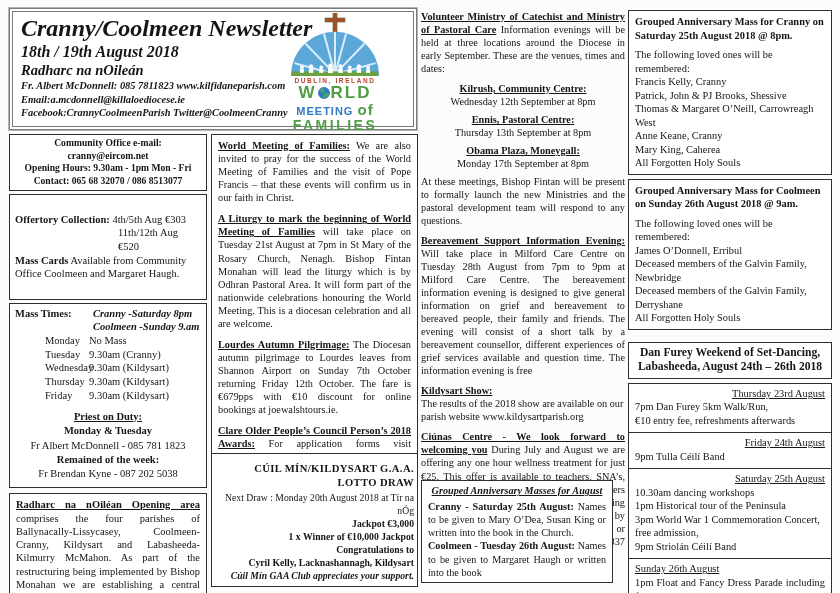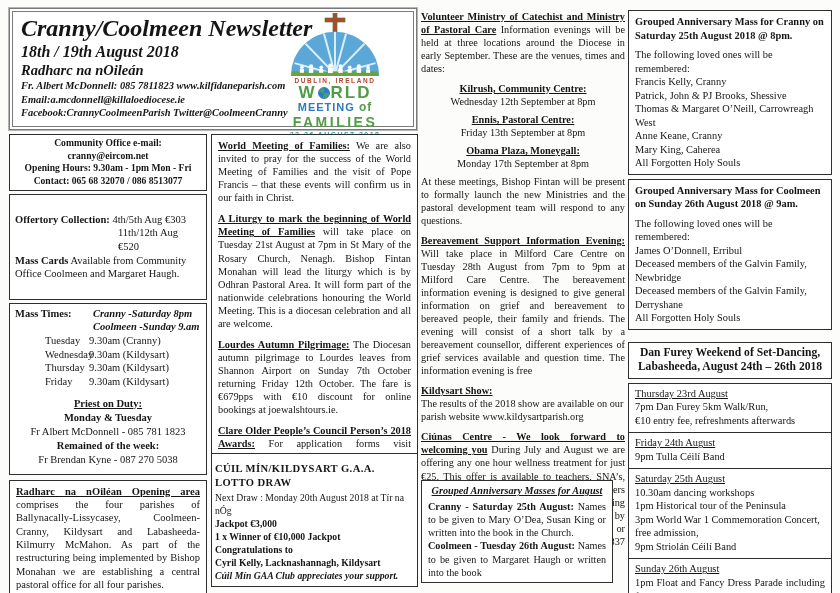--- a/index.html
+++ b/index.html
@@ -21,21 +21,21 @@
     text-align:center; font-family:"Liberation Sans", sans-serif; }
   .lg-cross { display:block; margin:0 auto -3px auto; }
   .lg-dome { display:block; margin:0 auto; }
   .lg-loc { font-size:6.5px; letter-spacing:1.6px; color:#b2452f; font-weight:bold; margin-top:1px; }
   .lg-world { font-size:17px; font-weight:bold; color:#4f9d45; letter-spacing:2px; line-height:1;
     display:flex; align-items:center; justify-content:center; }
   .lg-globe { display:inline-block; width:12px; height:12px; border-radius:50%; margin:0 1px;
     background:conic-gradient(#2e7bbf 0 25%, #45a06b 25% 55%, #2e7bbf 55% 80%, #45a06b 80% 100%);
     border:1px solid #2e7bbf; }
   .lg-meeting { font-size:11px; font-weight:bold; color:#2e7bbf; letter-spacing:1px; line-height:1.15; }
-  .lg-of { color:#4f9d45; font-size:12px; }
+  .lg-of { color:#4f9d45; font-size:15px; }
   .lg-families { font-size:14px; font-weight:bold; color:#4f9d45; letter-spacing:2.5px; line-height:1.1; }
   .lg-dates { font-size:7px; letter-spacing:1.4px; color:#2e9fa6; font-weight:bold; margin-top:1px; }
 
   
   .bx { border:1px solid #2e2e2e; background:#fff; }
   .hd { font-weight:bold; text-decoration:underline; }
   .b { font-weight:bold; }
   .just { text-align:justify; }
 
   
@@ -51,42 +51,42 @@
   .mt-day { width:74px; padding-left:30px; }
   .priest { text-align:center; margin-top:8px; line-height:1.35; }
   #pastoral-box { font-size:10.5px; line-height:1.27; padding:4px 6px; }
   #pastoral-box p { margin-bottom:9px; }
   #pastoral-box p:last-child { margin-bottom:0; }
 
   
   #col2 { position:absolute; left:211px; top:134px; width:207px; height:453px; }
   #col2-main { padding:4px 6px; height:370px; font-size:10.3px; line-height:1.27; overflow:hidden; }
   #col2-main p { margin-bottom:8px; }
-  #lotto-box { position:absolute; left:0; right:0; top:319px; bottom:0; text-align:left;
+  #lotto-box { position:absolute; left:0; right:0; top:319px; bottom:0; text-align:right;
     font-size:9.7px; line-height:1.35; padding:8px 3px 2px 3px; overflow:hidden; }
   .lotto-title { font-weight:bold; font-size:10.6px; letter-spacing:0.4px; }
   .lotto-it { font-weight:bold; font-style:italic; }
 
   
   #col3 { position:absolute; left:421px; top:10px; width:204px; height:577px; font-size:10.25px; line-height:1.27; overflow:hidden; }
   #col3 p { margin-bottom:7px; }
   .venue { text-align:center; margin-bottom:5px; }
   #grouped-box { position:absolute; left:0; right:12px; bottom:4px; padding:3px 6px; font-size:10.2px; line-height:1.3; }
   .gb-title { text-align:center; font-weight:bold; font-style:italic; text-decoration:underline; margin-bottom:2px; }
 
   
   #col4 { position:absolute; left:628px; top:10px; width:204px; font-size:10.4px; line-height:1.3; }
   .mass-box { padding:4px 6px; margin-bottom:4px; }
   .mass-title { font-weight:bold; margin-bottom:6px; }
   .mass-intro { margin-bottom:0; }
   #danfurey-title { margin-top:12px; padding:3px 6px; text-align:center; font-weight:bold; font-size:11.6px; line-height:1.25; margin-bottom:4px; }
   #danfurey-days { }
   .day-sec { padding:3px 6px 5px 6px; }
   .day-sec + .day-sec { border-top:1px solid #2e2e2e; }
-  .day-hdr { text-align:left; text-decoration:underline; }
+  .day-hdr { text-align:right; text-decoration:underline; }
   .day-just div { text-align:justify; }
 </style>
 </head>
 <body>
 
 <div class="page">
 
   <div id="header-box">
     <div class="hgroup">
       <div class="h-title">Cranny/Coolmeen Newsletter</div>
@@ -164,41 +164,45 @@
 
     <div id="masstimes-box" class="bx">
       <div class="mt-top">
         <span class="mt-label">Mass Times:</span>
         <span class="mt-churches">
           <span style="display:block">Cranny -Saturday 8pm</span>
           <span style="display:block">Coolmeen -Sunday 9.am</span>
         </span>
       </div>
       <div class="mt-row">
+          <span class="mt-day">Monday</span>
+          <span>No Mass</span>
+        </div>
+      <div class="mt-row">
           <span class="mt-day">Tuesday</span>
           <span>9.30am (Cranny)</span>
         </div>
       <div class="mt-row">
           <span class="mt-day">Wednesday</span>
           <span>9.30am (Kildysart)</span>
         </div>
       <div class="mt-row">
           <span class="mt-day">Thursday</span>
           <span>9.30am (Kildysart)</span>
         </div>
       <div class="mt-row">
           <span class="mt-day">Friday</span>
           <span>9.30am (Kildysart)</span>
         </div>
       <div class="priest">
         <div class="hd">Priest on Duty:</div>
         <div class="b">Monday &amp; Tuesday</div>
         <div>Fr Albert McDonnell - 085 781 1823</div>
         <div class="b">Remained of the week:</div>
-        <div>Fr Brendan Kyne - 087 270 5038</div>
+        <div>Fr Brendan Kyne - 087 202 5038</div>
       </div>
     </div>
 
     <div id="pastoral-box" class="bx just">
       <p><span class="hd">Radharc na nOiléan Opening area</span><span> comprises the four parishes of Ballynacally-Lissycasey, Coolmeen-Cranny, Kildysart and Labasheeda-Kilmurry McMahon.  As part of the restructuring being implemented by Bishop Monahan we are establishing a central pastoral office for all four parishes.</span></p>
       <p>The office will be located in Kildysart and will be responsible for matters such as sacramental records and certificates, newsletter, financial accounts, compliance with the charity act, data protection, safeguarding guidelines etc.</p>
 
     </div>
   </div>
 
@@ -225,21 +229,21 @@
 
   <div id="col3">
     <p class="just"><span class="hd">Volunteer Ministry of Catechist and Ministry of Pastoral Care</span><span> Information evenings will be held at three locations around the Diocese in early September. These are the venues, times and dates:</span></p>
 
     <div class="venue">
       <div class="hd">Kilrush, Community Centre:</div>
       <div>Wednesday 12th September at 8pm</div>
     </div>
     <div class="venue">
       <div class="hd">Ennis, Pastoral Centre:</div>
-      <div>Friday 13th September at 8pm</div>
+      <div>Thursday 13th September at 8pm</div>
     </div>
     <div class="venue">
       <div class="hd">Obama Plaza, Moneygall:</div>
       <div>Monday 17th September at 8pm</div>
     </div>
 
     <p class="just">At these meetings, Bishop Fintan will be present to formally launch the new Ministries and the pastoral development team will respond to any questions.</p>
 
     <p class="just"><span class="hd">Bereavement Support Information Evening:</span><span> Will take place in Milford Care Centre on Tuesday 28th  August from 7pm to 9pm at Milford Care Centre. The bereavement information evening is designed to give general information on grief and bereavement to bereaved people, their family and friends. The evening will consist of a short talk by a bereavement counsellor, different experiences of grief services available and question time. The information evening is free</span></p>
 

